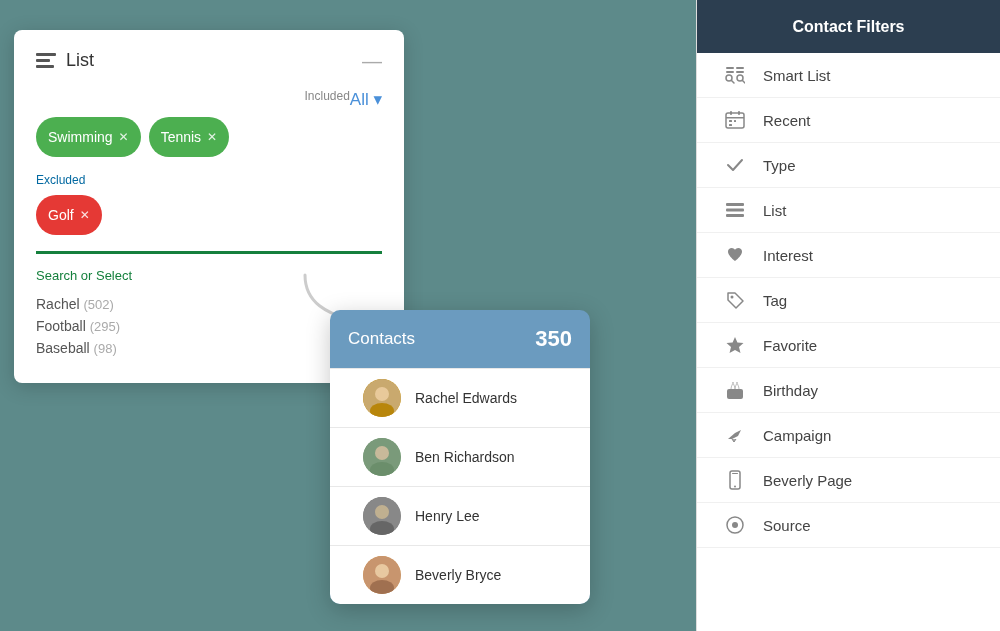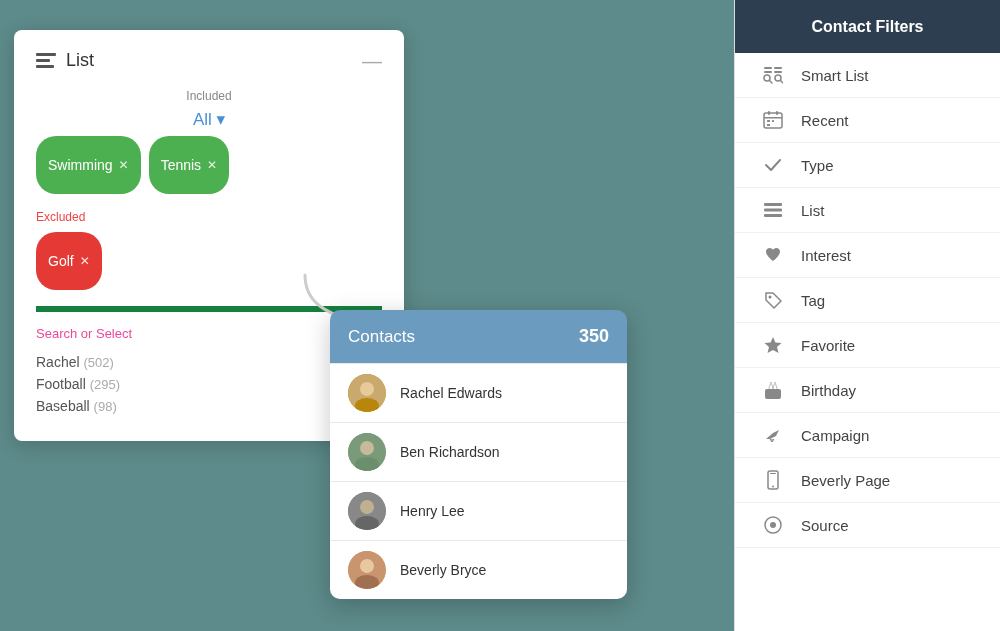--- a/index.html
+++ b/index.html
@@ -10,21 +10,21 @@
       font-family: -apple-system, BlinkMacSystemFont, 'Segoe UI', Arial, sans-serif;
       position: relative;
       overflow: hidden;
     }
 
     
     .sidebar {
       position: absolute;
       right: 0;
       top: 0;
-      width: 266px;
+      width: 304px;
       height: 631px;
       background: #fff;
       border-left: 1px solid #ddd;
     }
     .sidebar-header {
       background: #2c3e50;
       color: #fff;
       font-size: 16px;
       font-weight: 600;
       text-align: center;
@@ -112,102 +112,101 @@
       gap: 2px;
       cursor: pointer;
       float: right;
       margin-top: -2px;
     }
     .included-row {
       display: flex;
       align-items: center;
       justify-content: flex-end;
       margin-bottom: 6px;
-      flex-direction: column;
     }
     .tags-row {
       display: flex;
       flex-wrap: wrap;
       gap: 8px;
       margin-bottom: 16px;
     }
     .tag {
       display: inline-flex;
       align-items: center;
       gap: 6px;
       border-radius: 20px;
-      padding: 21px 12px;
+      padding: 12px 12px;
       font-size: 14px;
       font-weight: 500;
       color: #fff;
       cursor: pointer;
     }
     .tag-green { background: #4caf50; }
     .tag-red { background: #e53935; }
     .tag-x {
       font-size: 12px;
       opacity: 0.85;
     }
     .excluded-label {
       font-size: 12px;
-      color: #ef4444;
+      color: #0369a1;
       margin-bottom: 8px;
     }
     .search-or-select {
       font-size: 13px;
-      color: #ec4899;
+      color: #15803d;
       margin: 16px 0 10px;
-      border-top: 6px solid #15803d;
+      border-top: 3px solid #15803d;
       padding-top: 14px;
     }
     .sport-list {
       list-style: none;
     }
     .sport-list li {
       font-size: 14px;
       color: #555;
       padding: 3px 0;
     }
     .sport-count {
       color: #aaa;
       font-size: 13px;
     }
 
     
     .contacts-card {
       position: absolute;
       left: 330px;
       top: 310px;
-      width: 297px;
+      width: 260px;
       background: #6b9bbf;
       border-radius: 10px;
       box-shadow: 0 6px 24px rgba(0,0,0,0.22);
       overflow: hidden;
     }
     .contacts-header {
       display: flex;
       align-items: center;
       justify-content: space-between;
       padding: 16px 18px;
     }
     .contacts-title {
       font-size: 17px;
       font-weight: 500;
       color: #fff;
     }
     .contacts-count {
-      font-size: 18px;
+      font-size: 22px;
       font-weight: 700;
       color: #fff;
     }
     .contact-item {
       display: flex;
       align-items: center;
       gap: 14px;
-      padding: 10px 18px;
+      padding: 10px 33px;
       background: #fff;
       border-top: 1px solid #e8e8e8;
     }
     .contact-avatar {
       width: 38px;
       height: 38px;
       border-radius: 50%;
       background: #ccc;
       overflow: hidden;
       flex-shrink: 0;

